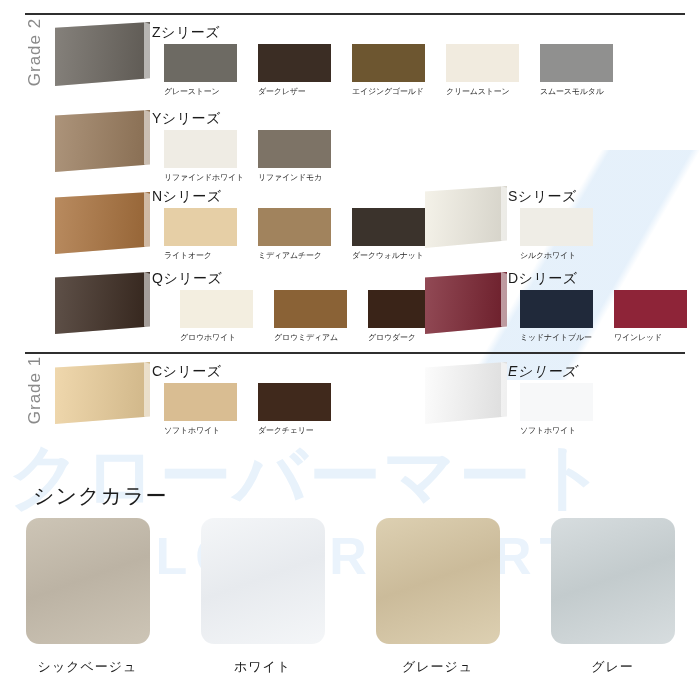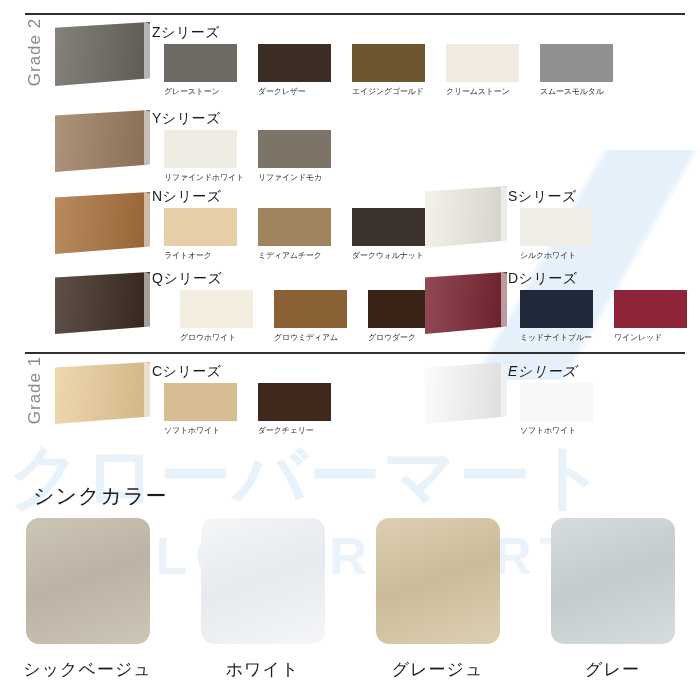--- a/index.html
+++ b/index.html
@@ -67,21 +67,21 @@
   
   .sink-title {
     position: absolute; left: 33px; top: 482px;
     font-size: 21px; color: #1b1b1b; letter-spacing: 1px; font-weight: 400;
   }
   .sink-row { position: absolute; left: 0; top: 518px; width: 700px; display: flex; }
   .sink-cell { width: 175px; display: flex; flex-direction: column; align-items: center; }
   .sink-chip {
     width: 124px; height: 126px; border-radius: 13px;
   }
-  .sink-cap { margin-top: 14px; font-size: 17px; color: #1b1b1b; letter-spacing: 1px; }
+  .sink-cap { margin-top: 14px; font-size: 13px; color: #1b1b1b; letter-spacing: 1px; }
 </style>
 </head>
 <body>
 
 <div id="page">
 
   <div class="wm-layer">
     <div class="wm-diag"></div>
     <div class="wm-jp">クローバーマート</div>
     <div class="wm-en">CLOVER MART</div>

